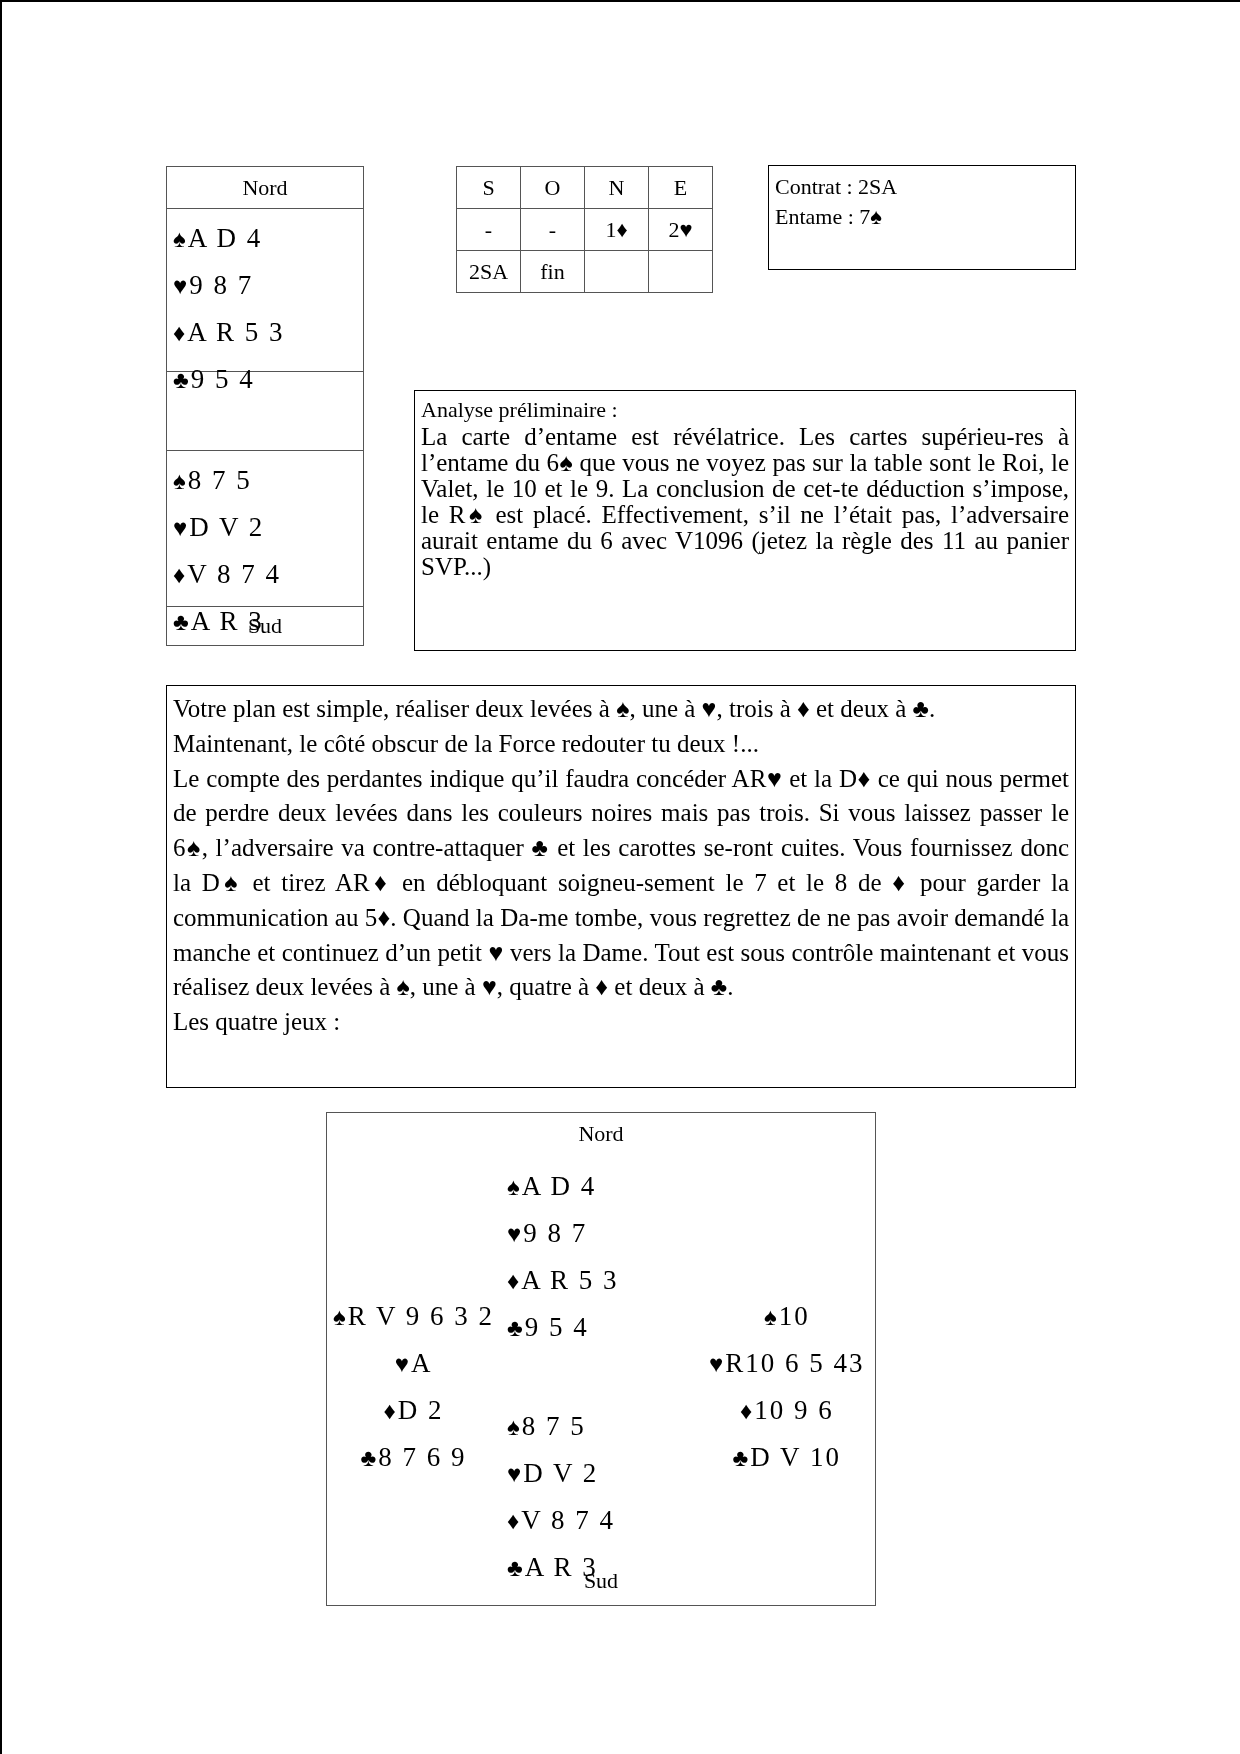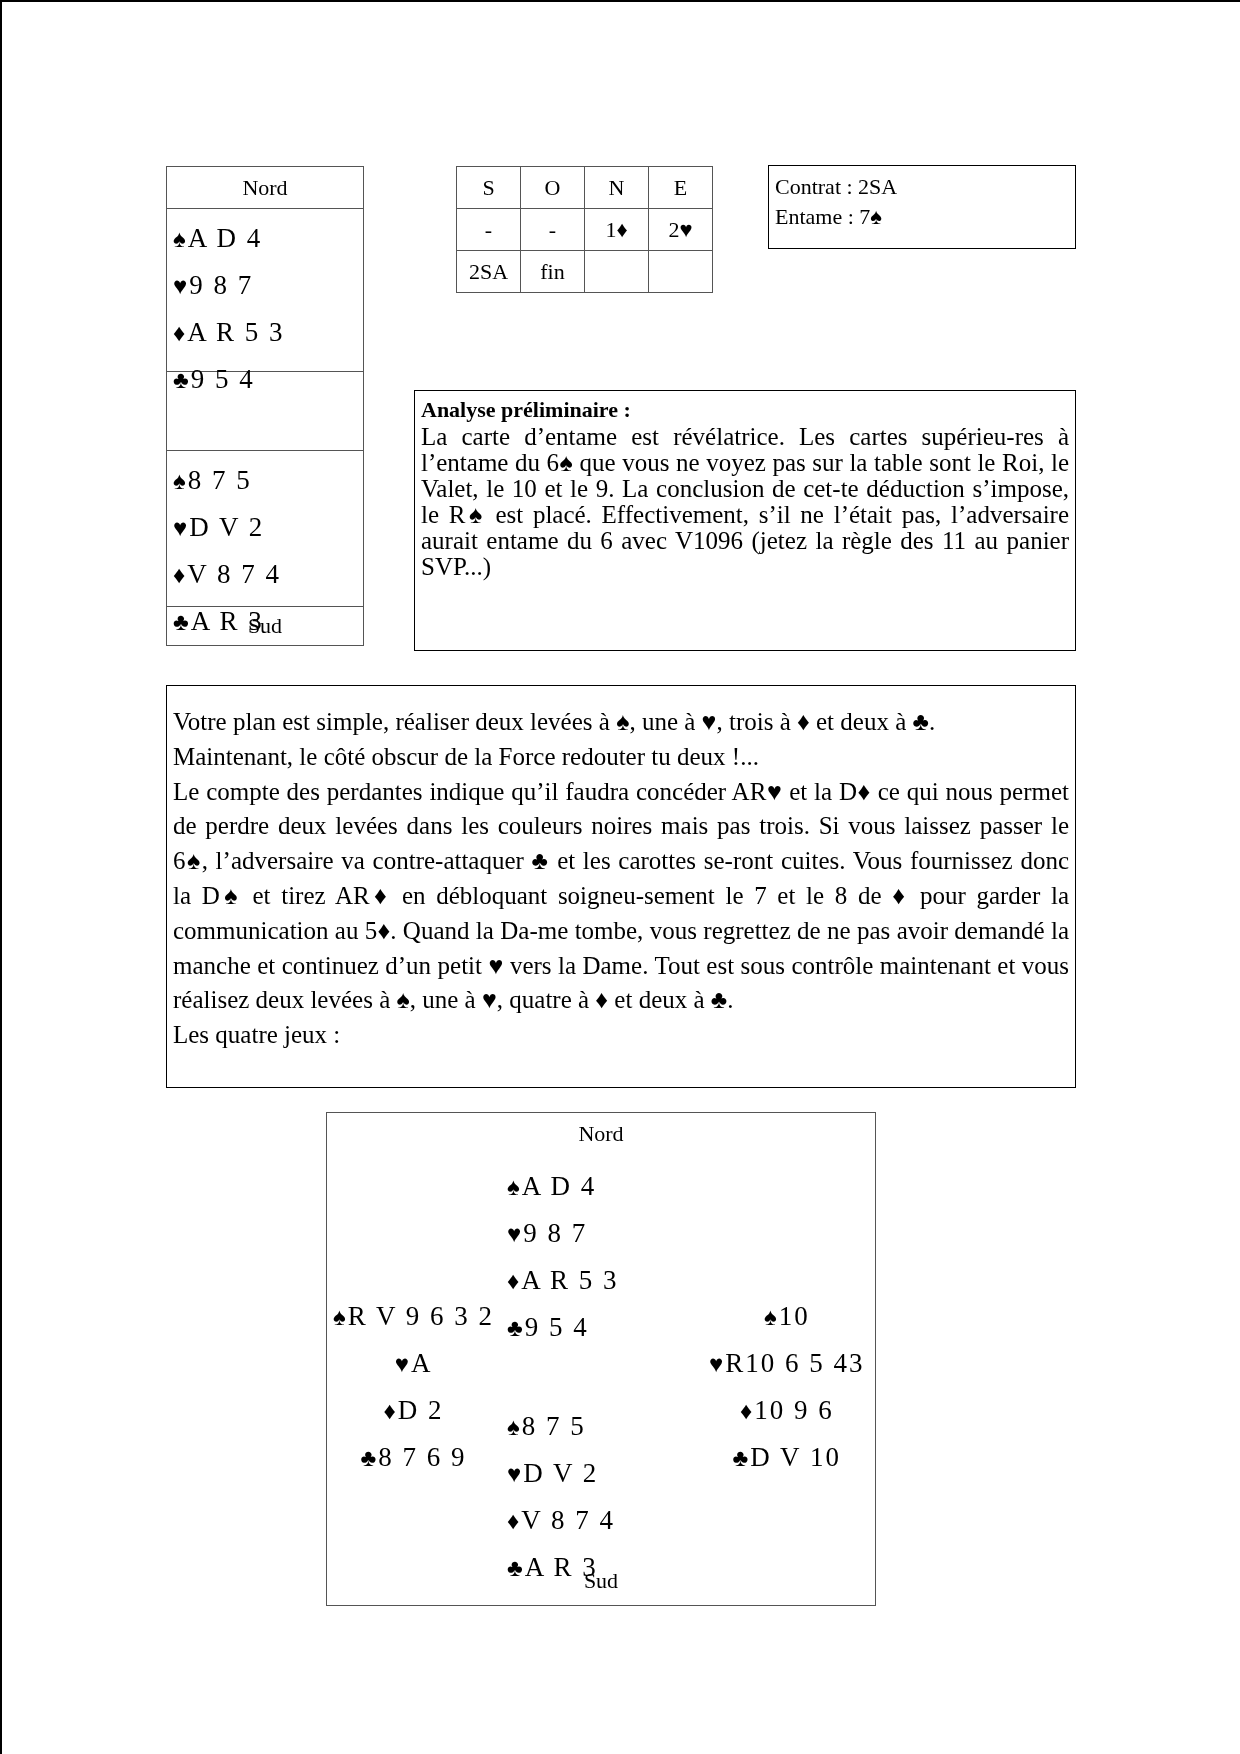--- a/index.html
+++ b/index.html
@@ -30,37 +30,37 @@
     position: absolute; left: 456px; top: 166px;
     border-collapse: collapse;
   }
   .bidding td {
     border: 1.5px solid #555; width: 63px; height: 41px; padding: 0;
     text-align: center; vertical-align: middle; font-size: 22px;
   }
 
   
   .contract {
-    position: absolute; left: 768px; top: 165px; width: 308px; height: 84px;
+    position: absolute; left: 768px; top: 165px; width: 308px; height: 105px;
     border: 1.5px solid #000; box-sizing: border-box; padding: 6px 0 14px 6px;
     font-size: 22px; line-height: 30px;
   }
 
   
   .analysis {
     position: absolute; left: 414px; top: 390px; width: 662px; height: 261px;
     border: 1.5px solid #000; box-sizing: border-box; padding: 5px 6px 0 6px;
   }
-  .analysis .title { font-size: 22px; line-height: 28px; font-weight: bold; }
+  .analysis .title { font-size: 22px; line-height: 28px; }
   .analysis .body { font-size: 25px; line-height: 26px; text-align: justify; }
 
   
   .main-text {
     position: absolute; left: 166px; top: 685px; width: 910px; height: 403px;
-    border: 1.5px solid #000; box-sizing: border-box; padding: 19px 6px 0 6px;
+    border: 1.5px solid #000; box-sizing: border-box; padding: 6px 6px 0 6px;
     font-size: 25px; line-height: 34.8px;
   }
   .main-text p { margin: 0; text-align: justify; }
 
   
   .deal {
     position: absolute; left: 326px; top: 1112px; width: 550px; height: 494px;
     border: 1.5px solid #555; box-sizing: border-box;
   }
   .deal .nord-label { position: absolute; top: 8px; left: 0; width: 100%; text-align: center; font-size: 22px; }

